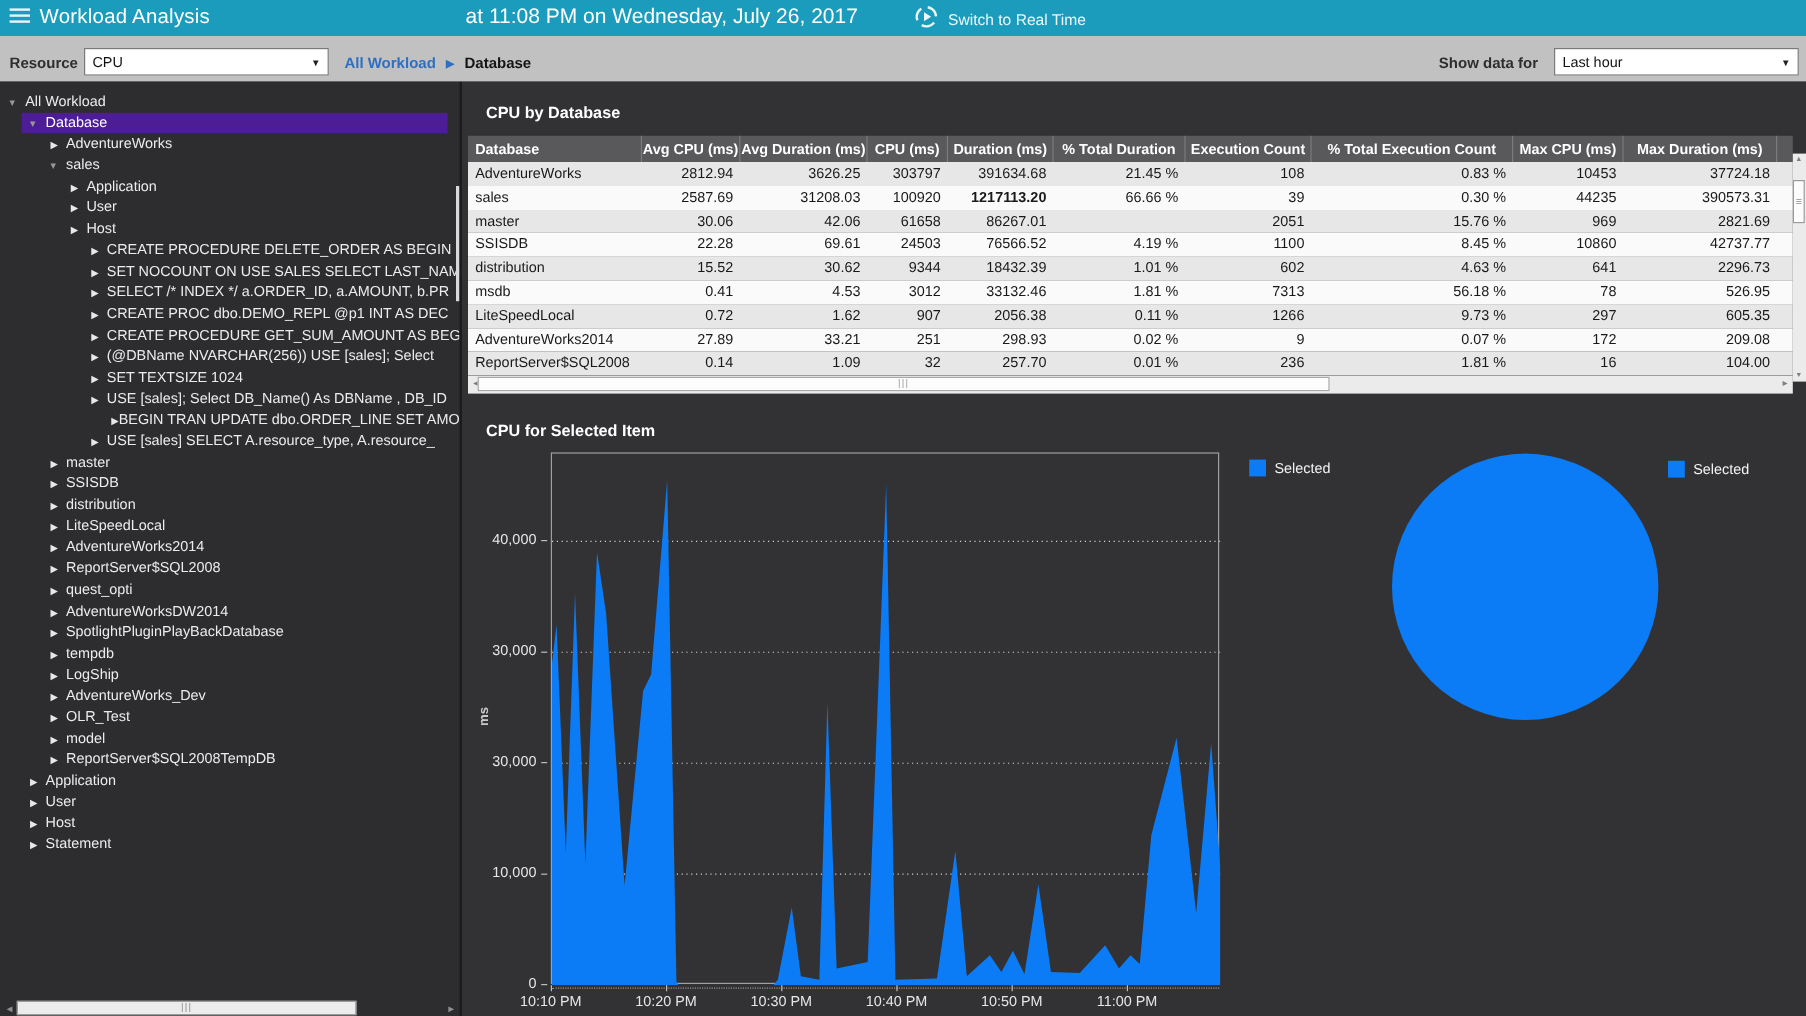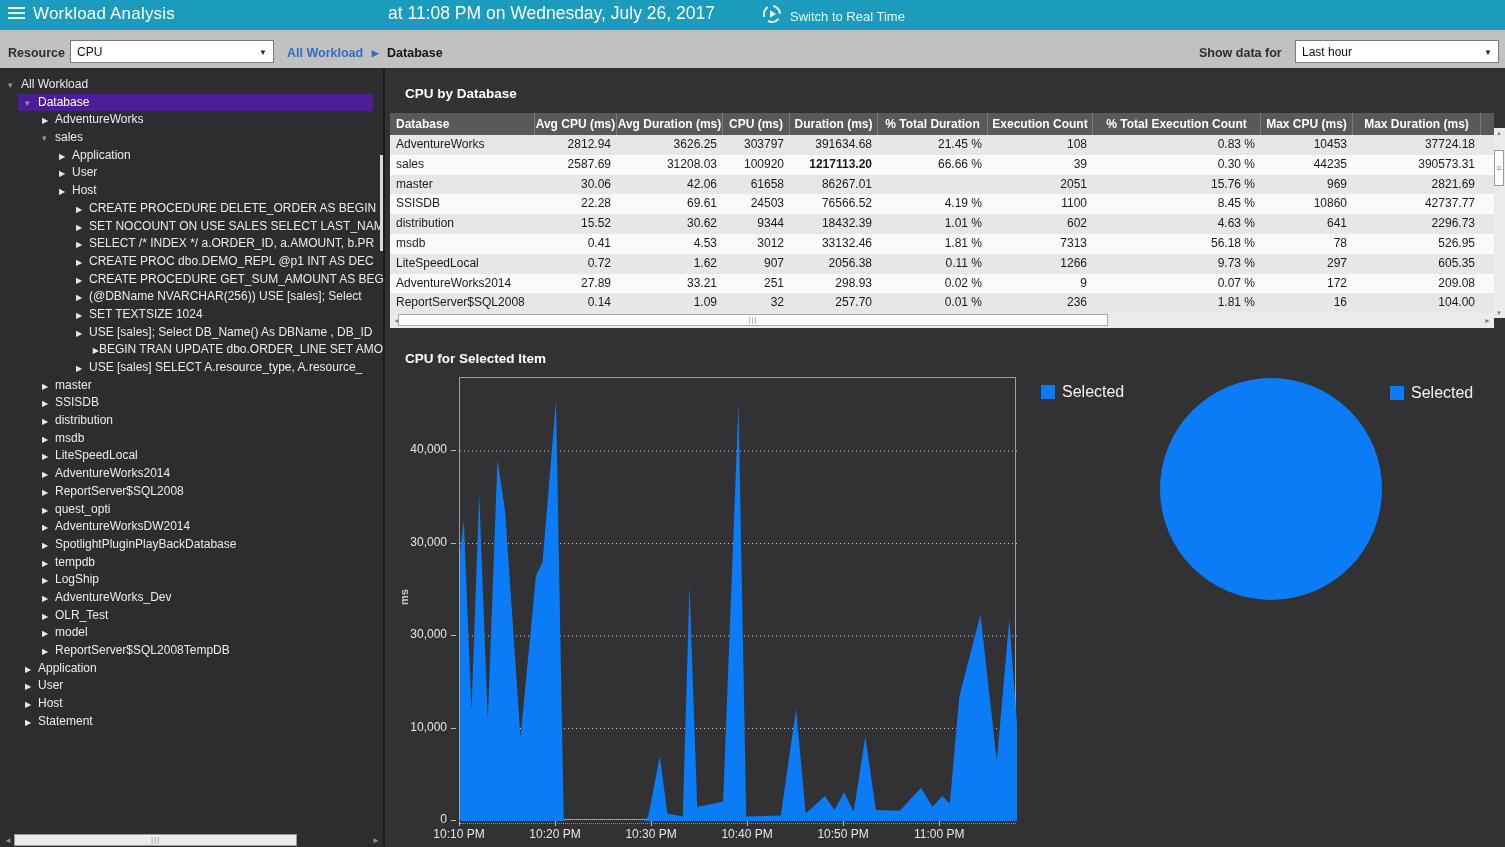--- a/index.html
+++ b/index.html
@@ -70,21 +70,21 @@
 
   
   .plot { position:absolute; left:74px; top:309px; width:557px; height:443px; border:1px solid #9f9f9f; }
   .ylab { position:absolute; left:0; width:62px; text-align:right; color:#e6e6e6; font-size:12px; }
   .ytick { position:absolute; width:5px; height:1px; background:#bdbdbd; }
   .xtick { position:absolute; width:1px; height:5px; background:#bdbdbd; top:753px; }
   .ms-label { position:absolute; left:4px; top:523px; width:30px; color:#c9c9c9; font-size:11px; font-weight:700;
               transform:rotate(-90deg); text-align:center; }
   .xlab { position:absolute; top:759px; color:#e6e6e6; font-size:12px; transform:translateX(-50%); white-space:nowrap; }
   .minor-axis { position:absolute; left:75px; top:755px; width:556px; border-top:1px dotted #8f8f8f; }
-  .legend { position:absolute; display:flex; align-items:center; gap:7px; color:#f2f2f2; font-size:16px; }
+  .legend { position:absolute; display:flex; align-items:center; gap:7px; color:#f2f2f2; font-size:12px; }
   .legend-swatch { width:14px; height:14px; }
   .pie-box { position:absolute; left:774px; top:309px; width:224px; height:224px; }
 </style>
 </head>
 <body>
 
 <div class="app">
 
   <div class="titlebar">
     <div class="menu-icon">
@@ -140,21 +140,20 @@
         <div class="tree-row" style="padding-left: 76px;"><span class="tree-arrow collapsed">▶</span><span class="tree-label">CREATE PROC dbo.DEMO_REPL @p1 INT AS  DEC</span></div>
         <div class="tree-row" style="padding-left: 76px;"><span class="tree-arrow collapsed">▶</span><span class="tree-label">CREATE PROCEDURE GET_SUM_AMOUNT AS BEG</span></div>
         <div class="tree-row" style="padding-left: 76px;"><span class="tree-arrow collapsed">▶</span><span class="tree-label">(@DBName NVARCHAR(256)) USE [sales]; Select</span></div>
         <div class="tree-row" style="padding-left: 76px;"><span class="tree-arrow collapsed">▶</span><span class="tree-label">SET TEXTSIZE 1024</span></div>
         <div class="tree-row" style="padding-left: 76px;"><span class="tree-arrow collapsed">▶</span><span class="tree-label">USE [sales]; Select DB_Name() As DBName , DB_ID</span></div>
         <div class="tree-row" style="padding-left: 76px; text-align: right;"><span class="tree-arrow collapsed">▶</span><span class="tree-label">BEGIN TRAN UPDATE dbo.ORDER_LINE SET AMO</span></div>
         <div class="tree-row" style="padding-left: 76px;"><span class="tree-arrow collapsed">▶</span><span class="tree-label">USE [sales] SELECT  A.resource_type,  A.resource_</span></div>
         <div class="tree-row" style="padding-left: 42px;"><span class="tree-arrow collapsed">▶</span><span class="tree-label">master</span></div>
         <div class="tree-row" style="padding-left: 42px;"><span class="tree-arrow collapsed">▶</span><span class="tree-label">SSISDB</span></div>
         <div class="tree-row" style="padding-left: 42px;"><span class="tree-arrow collapsed">▶</span><span class="tree-label">distribution</span></div>
-        <div class="tree-row" style="padding-left: 42px;"><span class="tree-arrow collapsed">▶</span><span class="tree-label">msdb</span></div>
         <div class="tree-row" style="padding-left: 42px;"><span class="tree-arrow collapsed">▶</span><span class="tree-label">LiteSpeedLocal</span></div>
         <div class="tree-row" style="padding-left: 42px;"><span class="tree-arrow collapsed">▶</span><span class="tree-label">AdventureWorks2014</span></div>
         <div class="tree-row" style="padding-left: 42px;"><span class="tree-arrow collapsed">▶</span><span class="tree-label">ReportServer$SQL2008</span></div>
         <div class="tree-row" style="padding-left: 42px;"><span class="tree-arrow collapsed">▶</span><span class="tree-label">quest_opti</span></div>
         <div class="tree-row" style="padding-left: 42px;"><span class="tree-arrow collapsed">▶</span><span class="tree-label">AdventureWorksDW2014</span></div>
         <div class="tree-row" style="padding-left: 42px;"><span class="tree-arrow collapsed">▶</span><span class="tree-label">SpotlightPluginPlayBackDatabase</span></div>
         <div class="tree-row" style="padding-left: 42px;"><span class="tree-arrow collapsed">▶</span><span class="tree-label">tempdb</span></div>
         <div class="tree-row" style="padding-left: 42px;"><span class="tree-arrow collapsed">▶</span><span class="tree-label">LogShip</span></div>
         <div class="tree-row" style="padding-left: 42px;"><span class="tree-arrow collapsed">▶</span><span class="tree-label">AdventureWorks_Dev</span></div>
         <div class="tree-row" style="padding-left: 42px;"><span class="tree-arrow collapsed">▶</span><span class="tree-label">OLR_Test</span></div>

